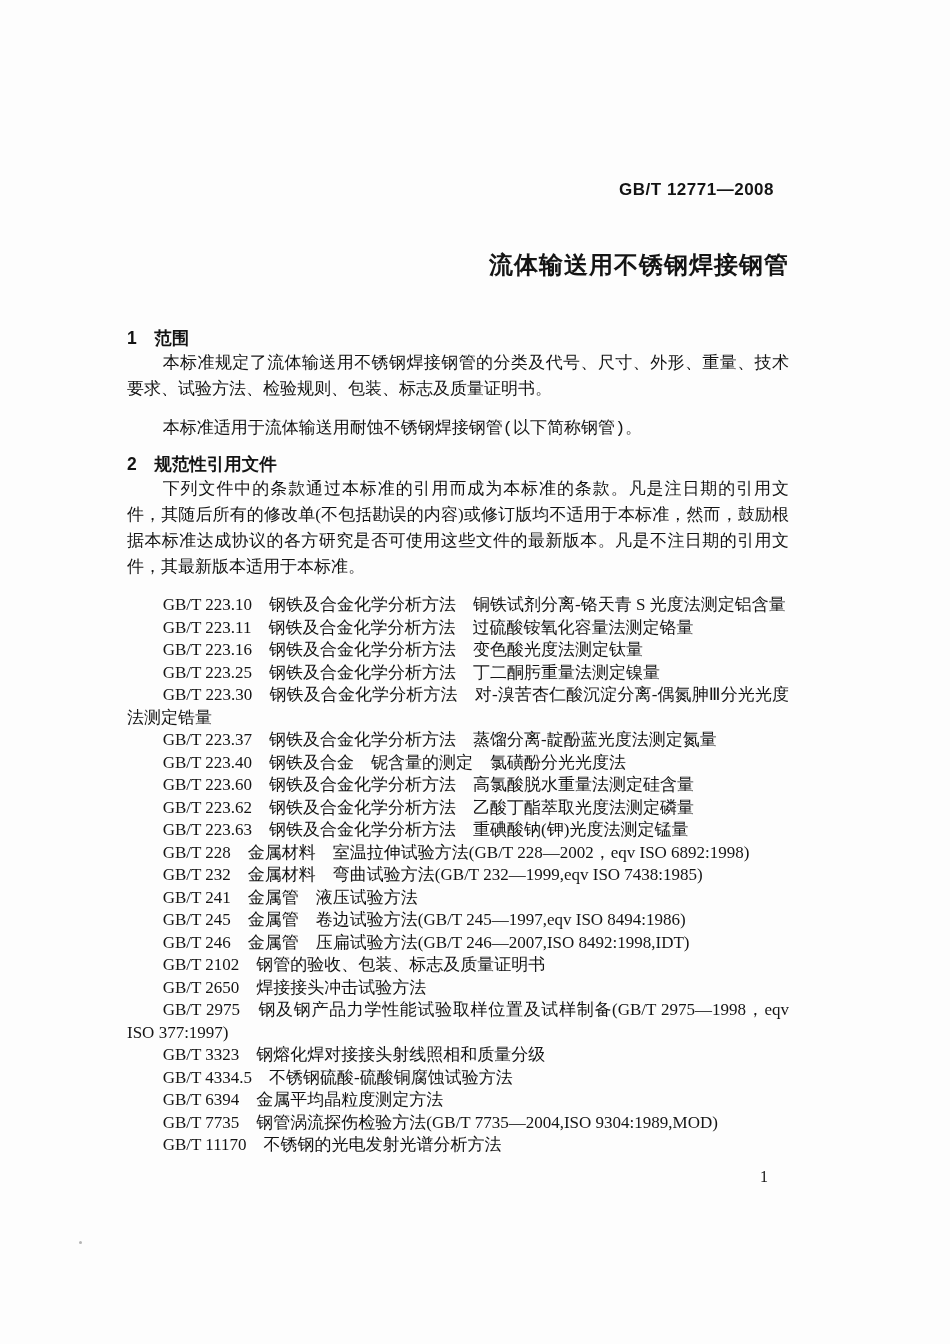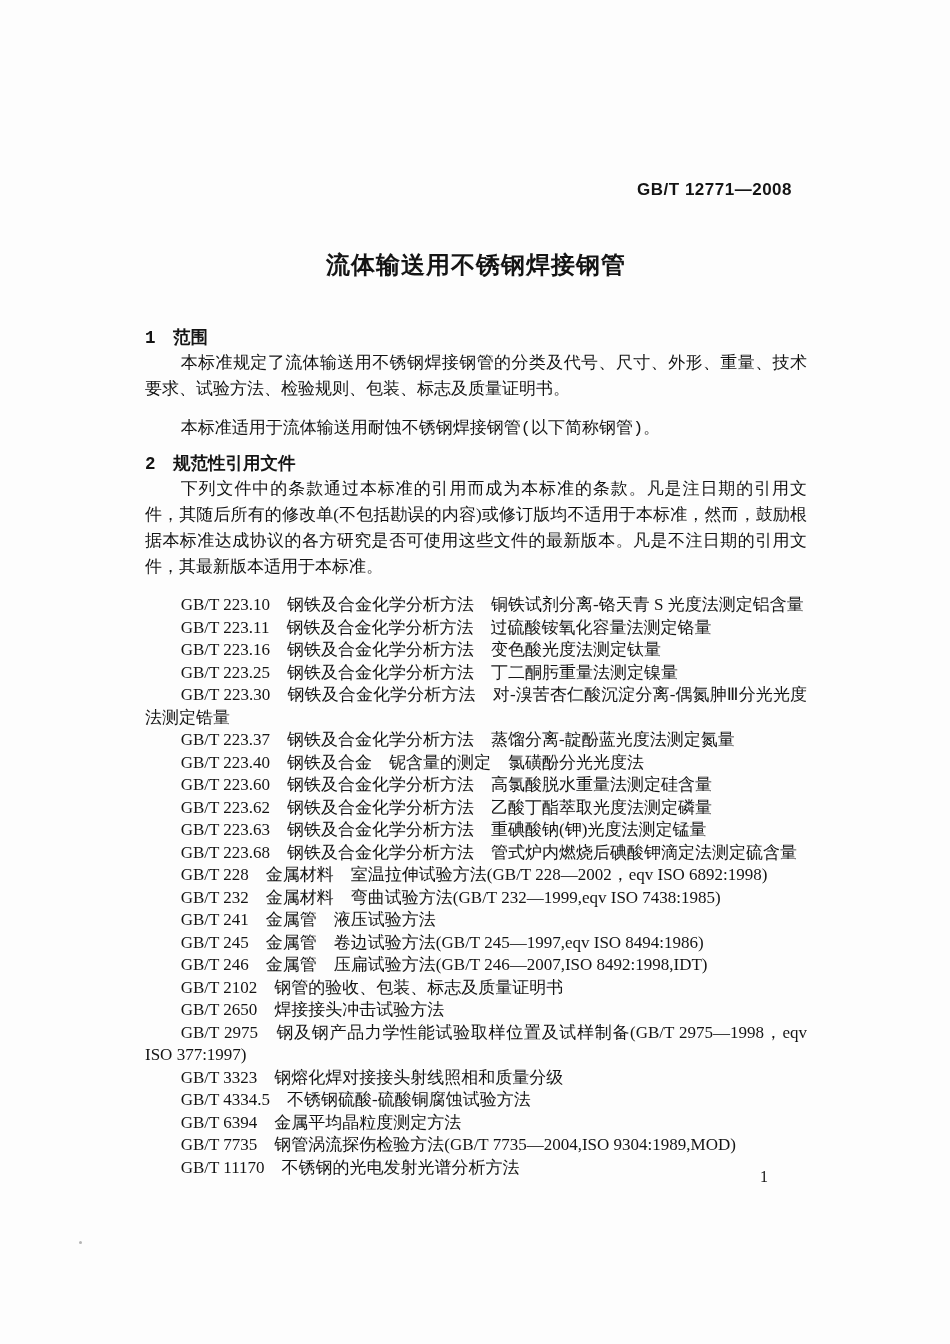--- a/index.html
+++ b/index.html
@@ -8,44 +8,44 @@
     position: relative;
     width: 950px;
     height: 1344px;
     background: #fdfdfd;
     font-family: "Liberation Serif", serif;
     color: #141414;
     overflow: hidden;
   }
   .content {
     position: absolute;
-    left: 145px;
+    left: 127px;
     top: 0;
     width: 662px;
   }
   .doc-number {
     margin-top: 180px;
     text-align: right;
     padding-right: 15px;
     font-family: "Liberation Sans", sans-serif;
     font-weight: 700;
     font-size: 17px;
     letter-spacing: 0.5px;
   }
   .doc-title {
     margin-top: 48px;
-    text-align: center;
+    text-align: right;
     font-family: "Liberation Sans", sans-serif;
     font-weight: 700;
     font-size: 24px;
     letter-spacing: 1px;
     line-height: 34px;
   }
   .section-heading {
-    font-family: Liberation Mono, monospace;
+    font-family: Liberation Sans, sans-serif;
     font-weight: 700;
     font-size: 17.5px;
     line-height: 24px;
   }
   .s1-heading { margin-top: 44px; }
   .s2-heading { margin-top: 10px; }
   .body-para {
     font-size: 17px;
     line-height: 26px;
     text-align: justify;
@@ -101,21 +101,20 @@
         <p class="ref-item">GB/T 223.10　钢铁及合金化学分析方法　铜铁试剂分离-铬天青 S 光度法测定铝含量</p>
         <p class="ref-item">GB/T 223.11　钢铁及合金化学分析方法　过硫酸铵氧化容量法测定铬量</p>
         <p class="ref-item">GB/T 223.16　钢铁及合金化学分析方法　变色酸光度法测定钛量</p>
         <p class="ref-item">GB/T 223.25　钢铁及合金化学分析方法　丁二酮肟重量法测定镍量</p>
         <p class="ref-item">GB/T 223.30　钢铁及合金化学分析方法　对-溴苦杏仁酸沉淀分离-偶氮胂Ⅲ分光光度法测定锆量</p>
         <p class="ref-item">GB/T 223.37　钢铁及合金化学分析方法　蒸馏分离-靛酚蓝光度法测定氮量</p>
         <p class="ref-item">GB/T 223.40　钢铁及合金　铌含量的测定　氯磺酚分光光度法</p>
         <p class="ref-item">GB/T 223.60　钢铁及合金化学分析方法　高氯酸脱水重量法测定硅含量</p>
         <p class="ref-item">GB/T 223.62　钢铁及合金化学分析方法　乙酸丁酯萃取光度法测定磷量</p>
         <p class="ref-item">GB/T 223.63　钢铁及合金化学分析方法　重碘酸钠(钾)光度法测定锰量</p>
-        <p class="ref-item">GB/T 223.68　钢铁及合金化学分析方法　管式炉内燃烧后碘酸钾滴定法测定硫含量</p>
         <p class="ref-item">GB/T 228　金属材料　室温拉伸试验方法(GB/T 228—2002，eqv ISO 6892:1998)</p>
         <p class="ref-item">GB/T 232　金属材料　弯曲试验方法(GB/T 232—1999,eqv ISO 7438:1985)</p>
         <p class="ref-item">GB/T 241　金属管　液压试验方法</p>
         <p class="ref-item">GB/T 245　金属管　卷边试验方法(GB/T 245—1997,eqv ISO 8494:1986)</p>
         <p class="ref-item">GB/T 246　金属管　压扁试验方法(GB/T 246—2007,ISO 8492:1998,IDT)</p>
         <p class="ref-item">GB/T 2102　钢管的验收、包装、标志及质量证明书</p>
         <p class="ref-item">GB/T 2650　焊接接头冲击试验方法</p>
         <p class="ref-item">GB/T 2975　钢及钢产品力学性能试验取样位置及试样制备(GB/T 2975—1998，eqv ISO 377:1997)</p>
         <p class="ref-item">GB/T 3323　钢熔化焊对接接头射线照相和质量分级</p>
         <p class="ref-item">GB/T 4334.5　不锈钢硫酸-硫酸铜腐蚀试验方法</p>

